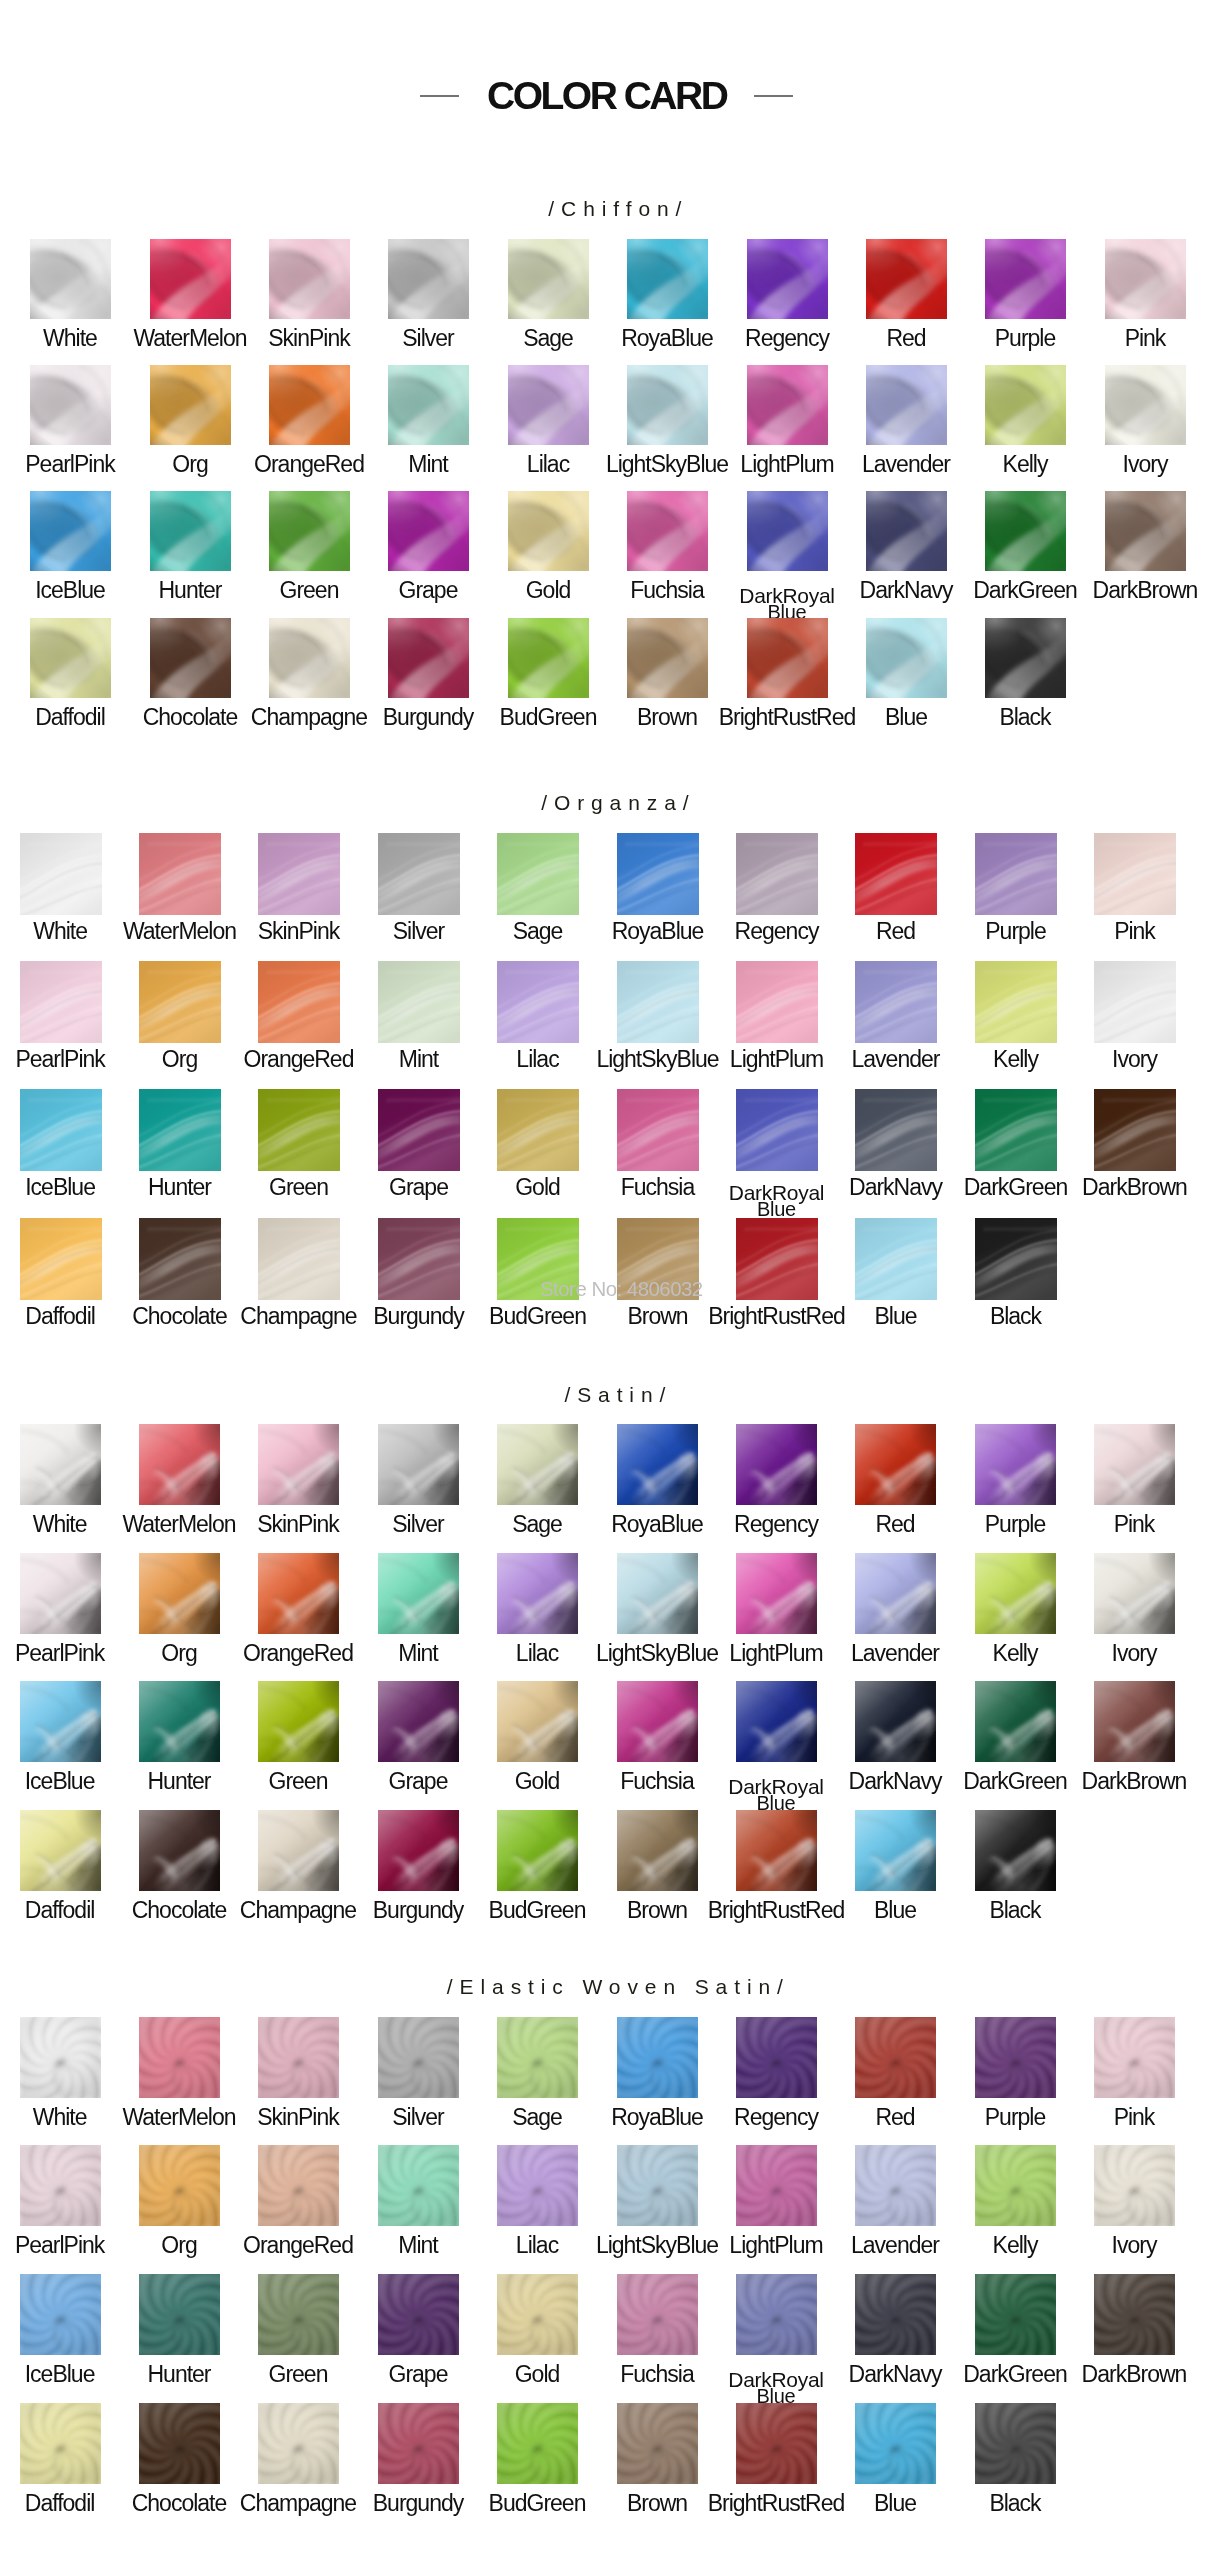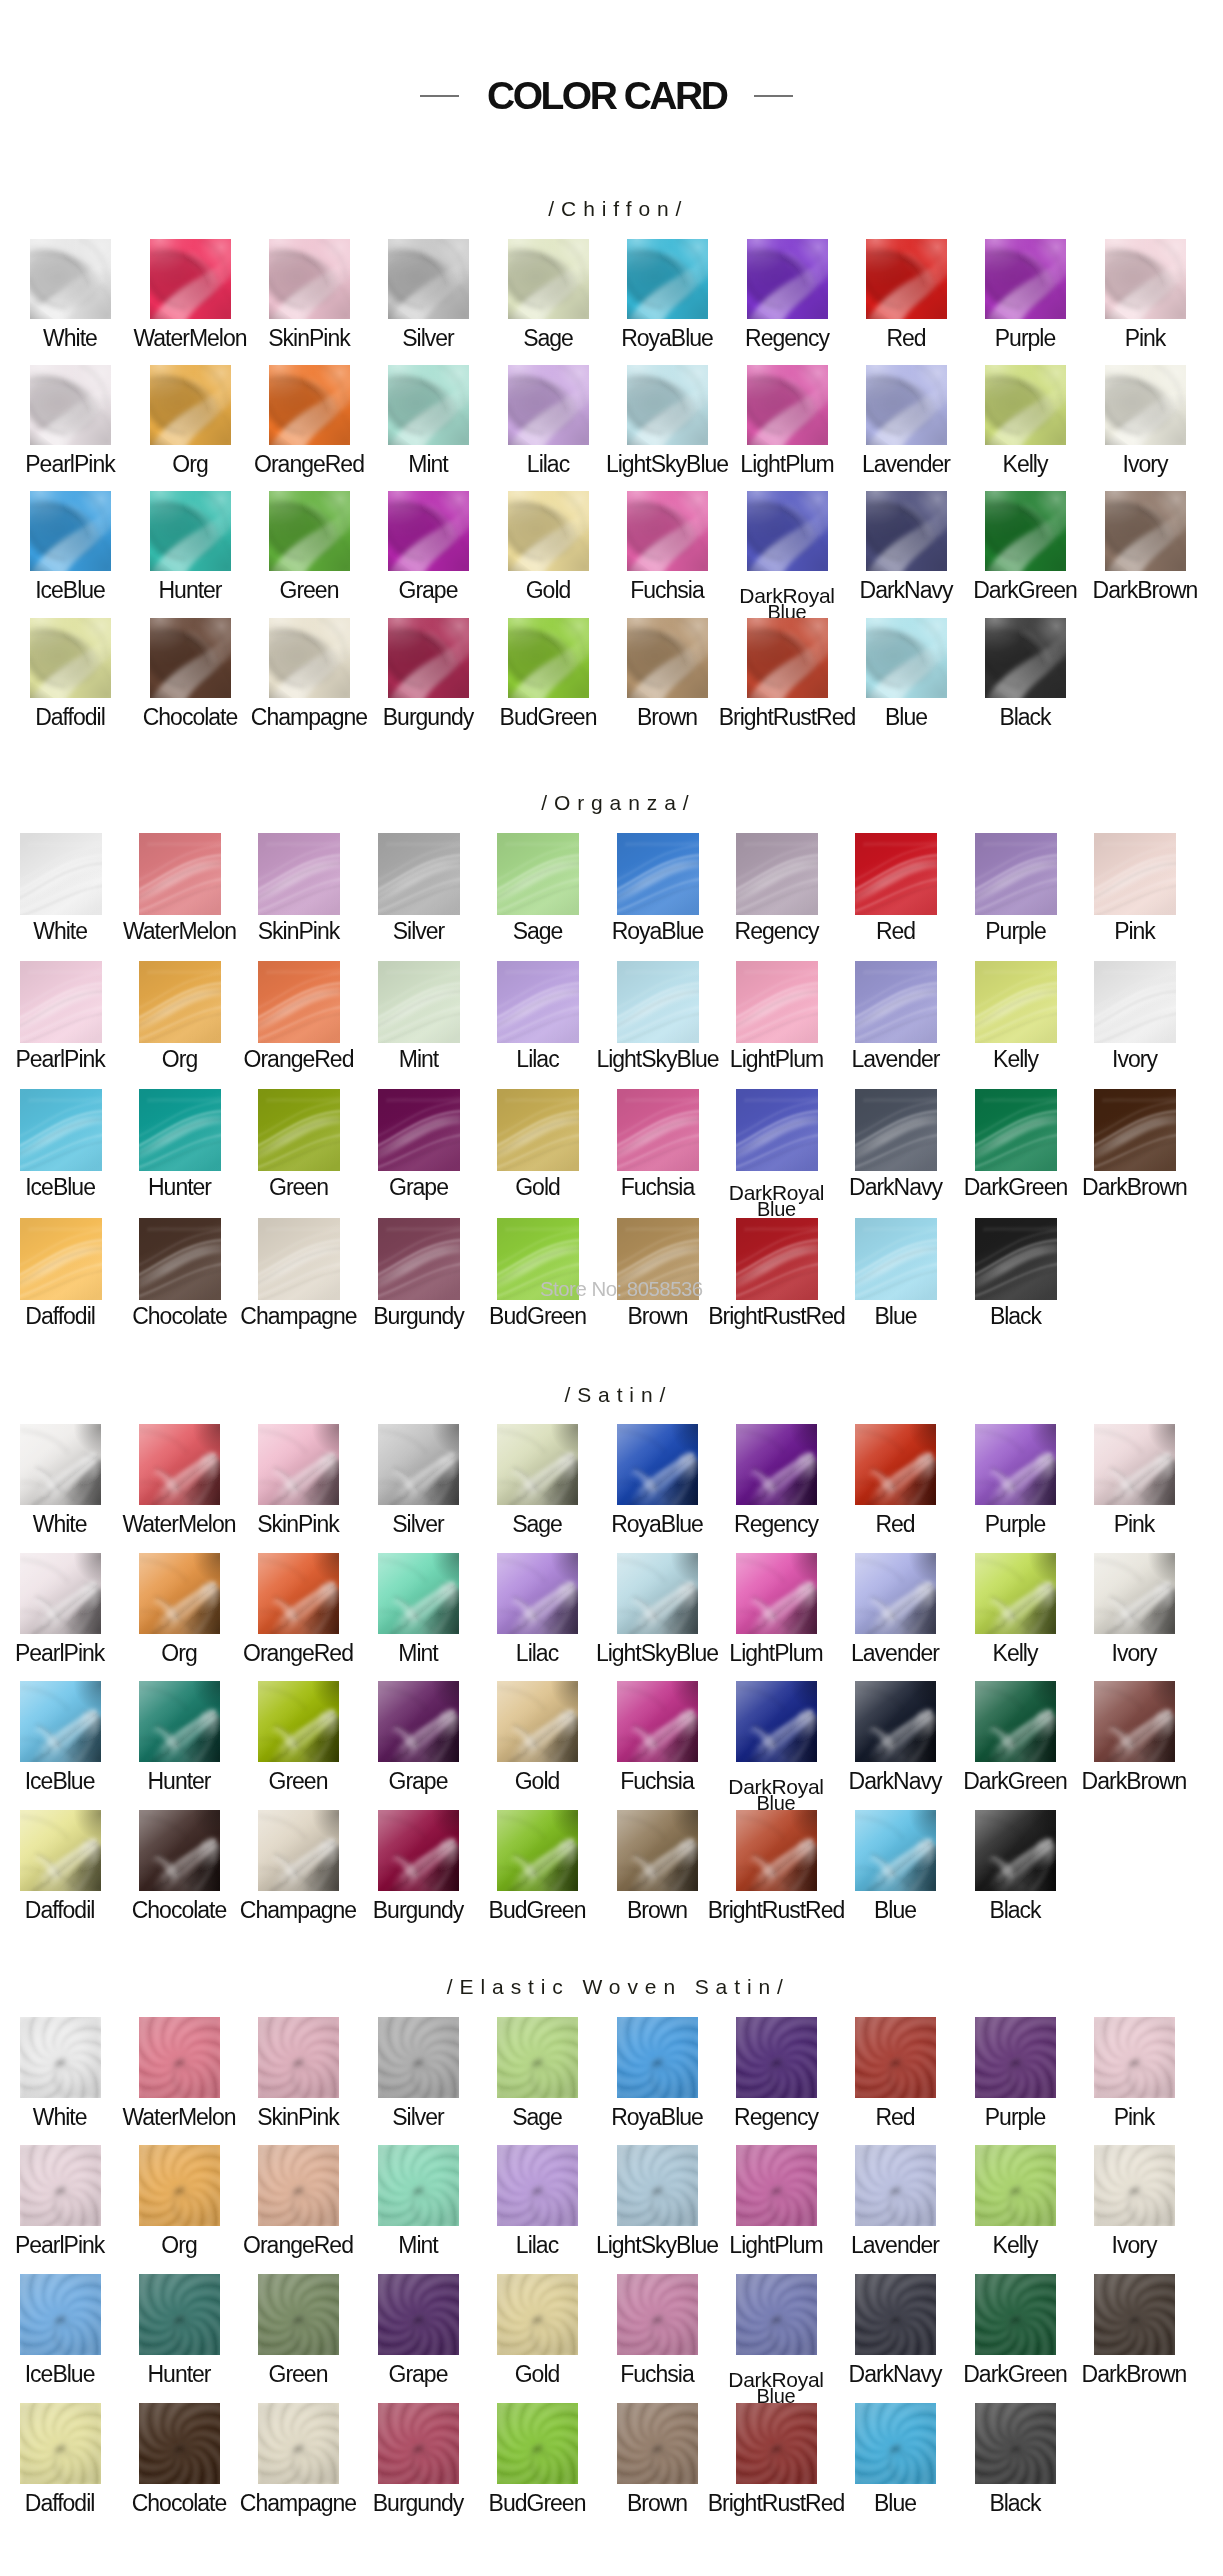--- a/index.html
+++ b/index.html
@@ -1534,15 +1534,15 @@
       </div>
 <div class="cell" style="left:975px;top:2403px;width:81px">
         <div class="sw" style="width:81px;height:81px;background:#3a3a3a">
           <svg viewBox="0 0 100 100" preserveAspectRatio="none">
             <use href="#tex-elastic" x="0" y="0" width="100" height="100"></use>
           </svg>
         </div>
         <div class="lab" style="top:89px">Black</div>
       </div>
 </div>
-<div class="wm" style="left:540px;top:1278px">Store No: 8058536</div>
+<div class="wm" style="left:540px;top:1278px">Store No: 4806032</div>
 </div>
 
 
 </body></html>

